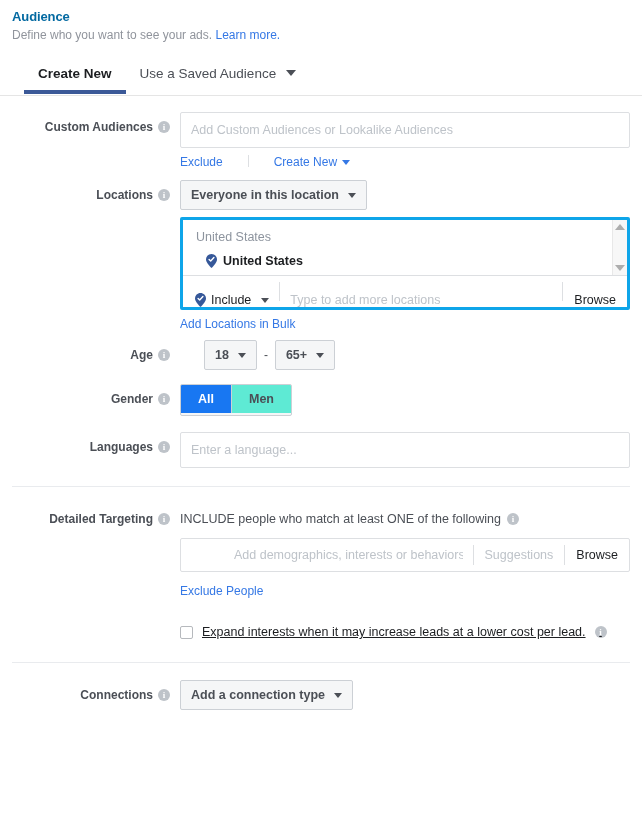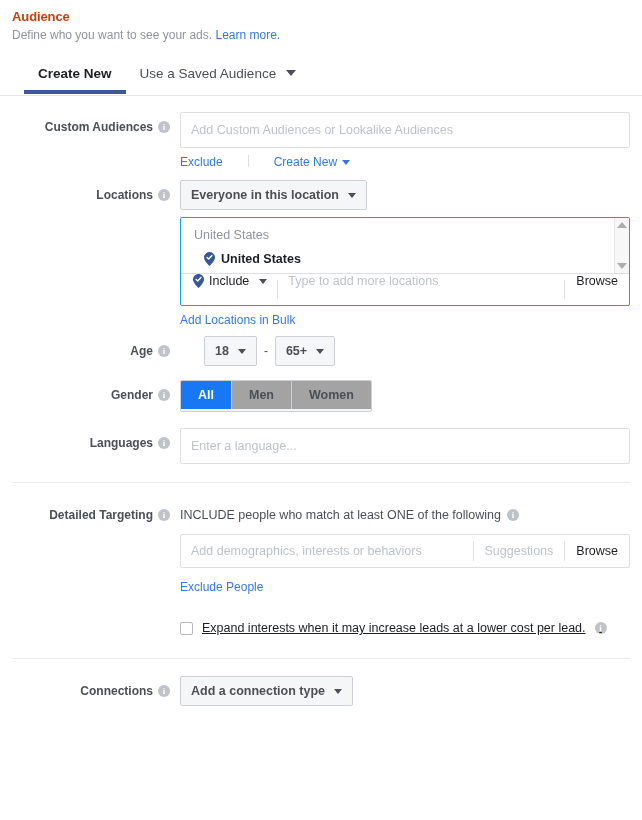--- a/index.html
+++ b/index.html
@@ -16,21 +16,21 @@
     overflow: hidden;
   }
 
   
   .page-header {
     padding: 9px 0 0 12px;
   }
   .page-title {
     font-size: 13px;
     font-weight: bold;
-    color: #c2410c;
+    color: #0369a1;
     line-height: 16px;
     letter-spacing: -0.1px;
   }
   .page-subtitle {
     font-size: 12px;
     color: #90949c;
     line-height: 16px;
     margin-top: 2px;
   }
   .page-subtitle a {
@@ -199,21 +199,21 @@
     margin-left: 9px;
     width: 0; height: 0;
     border-left: 4.5px solid transparent;
     border-right: 4.5px solid transparent;
     border-top: 5.5px solid #4b4f56;
   }
 
   
   .locations-box {
     margin-top: 7px;
-    border: 1px solid #0ea5e9;
+    border: 3px solid #0ea5e9;
     border-radius: 2px;
     background: #ffffff;
     width: 100%;
     box-sizing: border-box;
   }
   .locations-list {
     position: relative;
     height: 56px;
     padding: 8px 0 0 0;
     border-bottom: 1px solid #dddfe2;
@@ -265,21 +265,21 @@
     border-bottom: 6px solid #adadad;
   }
   .sb-arrow-down {
     width: 0; height: 0;
     border-left: 5px solid transparent;
     border-right: 5px solid transparent;
     border-top: 6px solid #adadad;
   }
   .locations-entry {
     display: flex;
-    align-items: flex-start;
+    align-items: flex-end;
     height: 31px;
   }
   .include-select {
     display: flex;
     align-items: center;
     gap: 5px;
     padding: 0 10px 0 12px;
     font-size: 12.5px;
     color: #1c1e21;
     cursor: pointer;
@@ -350,21 +350,21 @@
     height: 30px;
     background: #f5f6f7;
   }
   .seg {
     padding: 0 17px;
     height: 28px;
     line-height: 28px;
     font-size: 12.5px;
     font-weight: bold;
     color: #4b4f56;
-    background: #a3a3a3;
+    background: #5eead4;
     border-right: 1px solid #ccd0d5;
     cursor: pointer;
     box-sizing: border-box;
   }
   .seg:last-child { border-right: none; }
   .seg.active {
     background: #1877f2;
     color: #ffffff;
   }
 
@@ -385,20 +385,21 @@
     gap: 6px;
   }
   .dt-input-wrap {
     display: flex;
     align-items: center;
     height: 32px;
     border: 1px solid #dddfe2;
     border-radius: 2px;
     background: #ffffff;
     margin-top: 4px;
+    padding-left: 43px;
   }
 
   
   .checkbox-row {
     display: flex;
     align-items: center;
     gap: 9px;
     font-size: 12.5px;
     color: #1c1e21;
     text-decoration: underline;
@@ -545,21 +546,20 @@
 
   <div class="row" style="margin-top:14px;">
     <div class="label-col">
       <span>Gender</span>
       <i class="info-icon">i</i>
     </div>
     <div class="field-col">
       <div class="seg-group">
         <div class="seg active">All</div>
         <div class="seg">Men</div>
-        <div class="seg">Women</div>
       </div>
     </div>
   </div>
 
   <div class="row" style="margin-top:16px;">
     <div class="label-col">
       <span>Languages</span>
       <i class="info-icon">i</i>
     </div>
     <div class="field-col">

